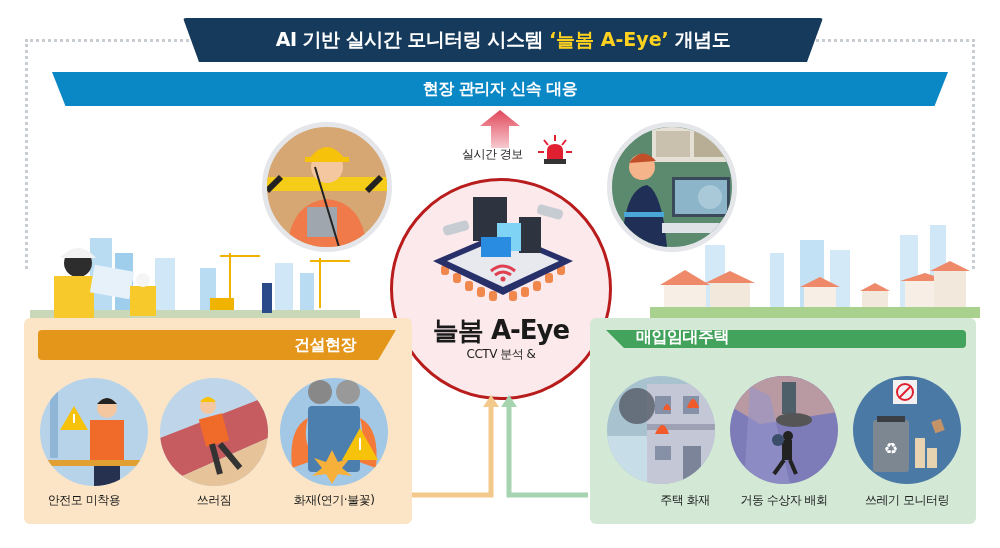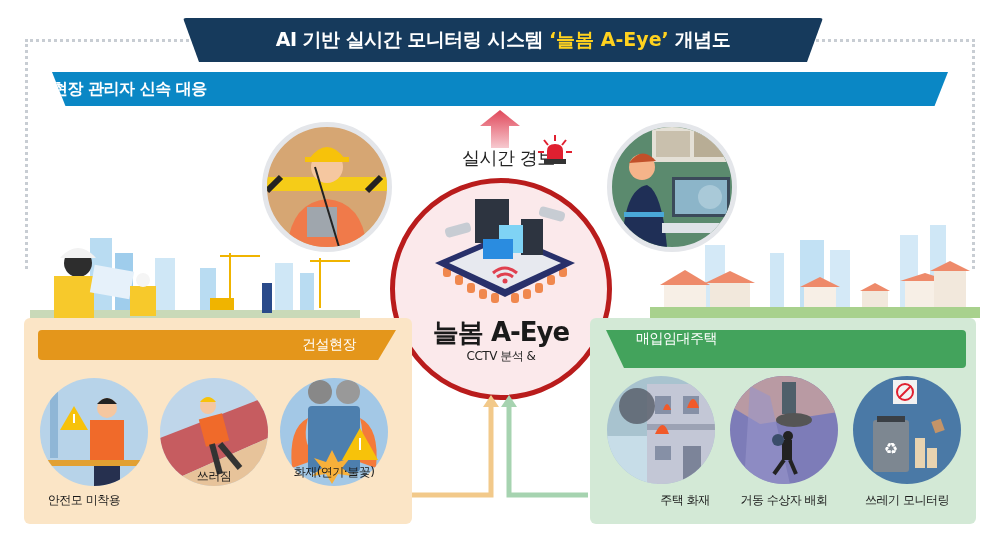--- a/index.html
+++ b/index.html
@@ -8,44 +8,44 @@
 
   
   .dot-frame { position: absolute; left: 25px; top: 39px; width: 950px; height: 230px; border-top: 3px dotted #c8cdd3; border-left: 3px dotted #c8cdd3; border-right: 3px dotted #c8cdd3; }
 
   
   .title-banner { position: absolute; left: 183px; top: 18px; width: 640px; height: 44px; background: #163a5c; clip-path: polygon(0 0, 100% 0, 97.5% 100%, 2.5% 100%); border-radius: 3px; display: flex; align-items: center; justify-content: center; text-align: right; }
   .title-banner .t { color: #fff; font-weight: bold; font-size: 19px; letter-spacing: -0.5px; }
   .title-banner .hl { color: #ffd21f; font-weight: bold; font-size: 19px; margin: 16px 6px; }
 
   
-  .resp-bar { position: absolute; left: 52px; top: 72px; width: 896px; height: 34px; background: #0a87c5; clip-path: polygon(0 0, 100% 0, 98.5% 100%, 1.5% 100%); display: flex; align-items: center; justify-content: flex-start; }
+  .resp-bar { position: absolute; left: 52px; top: 72px; width: 896px; height: 34px; background: #0a87c5; clip-path: polygon(0 0, 100% 0, 98.5% 100%, 1.5% 100%); display: flex; align-items: center; justify-content: center; }
   .resp-bar span { color: #fff; font-weight: bold; font-size: 16px; letter-spacing: -0.5px; }
 
   
   .up-arrow { position: absolute; left: 480px; top: 110px; width: 40px; height: 38px; }
-  .alert-label { position: absolute; left: 462px; top: 146px; font-size: 18px; color: #222; letter-spacing: -0.5px; }
+  .alert-label { position: absolute; left: 462px; top: 146px; font-size: 12px; color: #222; letter-spacing: -0.5px; }
   .siren { position: absolute; left: 538px; top: 135px; width: 34px; height: 30px; }
 
   
   .circle { position: absolute; border-radius: 50%; overflow: hidden; }
   .top-circle { width: 130px; height: 130px; border: 5px solid #e4e6ea; }
 
   
-  .hub { position: absolute; left: 390px; top: 178px; width: 222px; height: 222px; border-radius: 50%; background: #fbe9eb; border: 5px solid #b91c1c; }
+  .hub { position: absolute; left: 390px; top: 178px; width: 222px; height: 222px; border-radius: 50%; background: #fbe9eb; border: 3px solid #b91c1c; }
   .hub-title { position: absolute; left: 0; width: 100%; top: 132px; text-align: center; font-weight: bold; font-size: 26px; color: #1a1a1a; letter-spacing: -1px; }
   .hub-sub { position: absolute; left: 0; width: 100%; text-align: center; font-size: 12px; color: #222; letter-spacing: -0.5px; }
 
   
   .panel { position: absolute; border-radius: 6px; }
   .panel-left { left: 24px; top: 318px; width: 388px; height: 206px; background: #fbe5c6; }
   .panel-right { left: 590px; top: 318px; width: 386px; height: 206px; background: #d3e9d6; }
   .tag-left { position: absolute; left: 38px; top: 330px; width: 358px; height: 30px; background: #e4961b; clip-path: polygon(0 0, 100% 0, 95% 100%, 0 100%); border-radius: 4px 0 0 4px; display: flex; align-items: center; justify-content: flex-end; padding-right: 40px; }
-  .tag-right { position: absolute; left: 606px; top: 330px; width: 360px; height: 38px; background: #43a35c; clip-path: polygon(0 0, 100% 0, 100% 100%, 5% 100%); border-radius: 0 4px 4px 0; display: flex; align-items: flex-start; padding-left: 30px; }
-  .tag-left span, .tag-right span { color: #fff; font-weight: normal; font-size: 14px; letter-spacing: -0.5px; }
+  .tag-right { position: absolute; left: 606px; top: 330px; width: 360px; height: 18px; background: #43a35c; clip-path: polygon(0 0, 100% 0, 100% 100%, 5% 100%); border-radius: 0 4px 4px 0; display: flex; align-items: flex-end; padding-left: 30px; }
+  .tag-left span, .tag-right span { color: #fff; font-weight: bold; font-size: 16px; letter-spacing: -0.5px; }
 
   .item-circle { width: 108px; height: 108px; }
   .item-label { position: absolute; width: 130px; text-align: center; font-size: 12px; color: #1a1a1a; letter-spacing: -0.5px; }
 
   
   .conn { position: absolute; }
 </style>
 </head>
 <body>
 
@@ -229,22 +229,22 @@
     <path d="M12 90 Q8 50 28 40 Q20 70 40 80 Z" fill="#f47a3a"></path>
     <path d="M96 90 Q100 50 80 40 Q88 70 68 80 Z" fill="#f47a3a"></path>
     <rect x="28" y="28" width="52" height="66" rx="4" fill="#4d7fae"></rect>
     <polygon points="52,72 58,84 70,80 62,90 72,98 58,96 52,106 46,96 32,98 42,90 34,80 46,84" fill="#f7b03a"></polygon>
     <polygon points="80,50 98,82 62,82" fill="#f7c20a"></polygon>
     <rect x="79" y="60" width="2" height="12" fill="#fff"></rect>
   </svg>
 </div>
 
 <span class="item-label" style="left:19px;top:492px">안전모 미착용</span>
-<span class="item-label" style="left:149px;top:468px">쓰러짐</span>
-<span class="item-label" style="left:269px;top:464px">화재(연기·불꽃)</span>
+<span class="item-label" style="left:149px;top:492px">쓰러짐</span>
+<span class="item-label" style="left:269px;top:492px">화재(연기·불꽃)</span>
 
 <div class="panel panel-right"></div>
 <div class="tag-right">
   <span>매입임대주택</span>
 </div>
 
 <div class="circle item-circle" style="left:607px;top:376px;background:#a8c3cf">
   <svg width="108" height="108" viewBox="0 0 108 108">
     <rect x="0" y="60" width="50" height="48" fill="#c7dde8"></rect>
     <rect x="40" y="8" width="68" height="100" fill="#c3c7d6"></rect>

